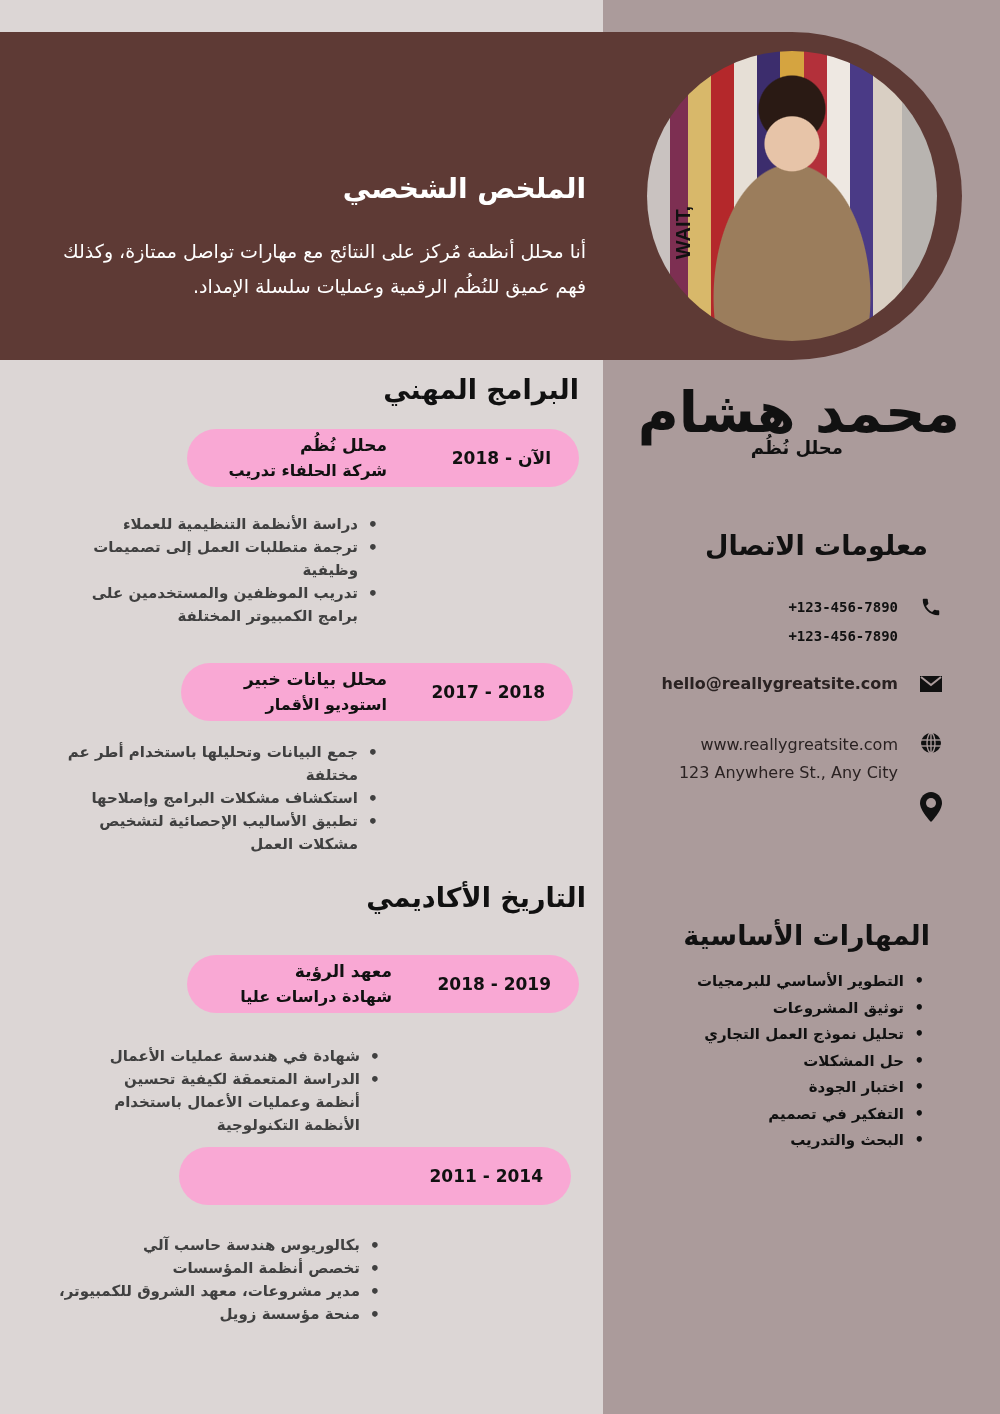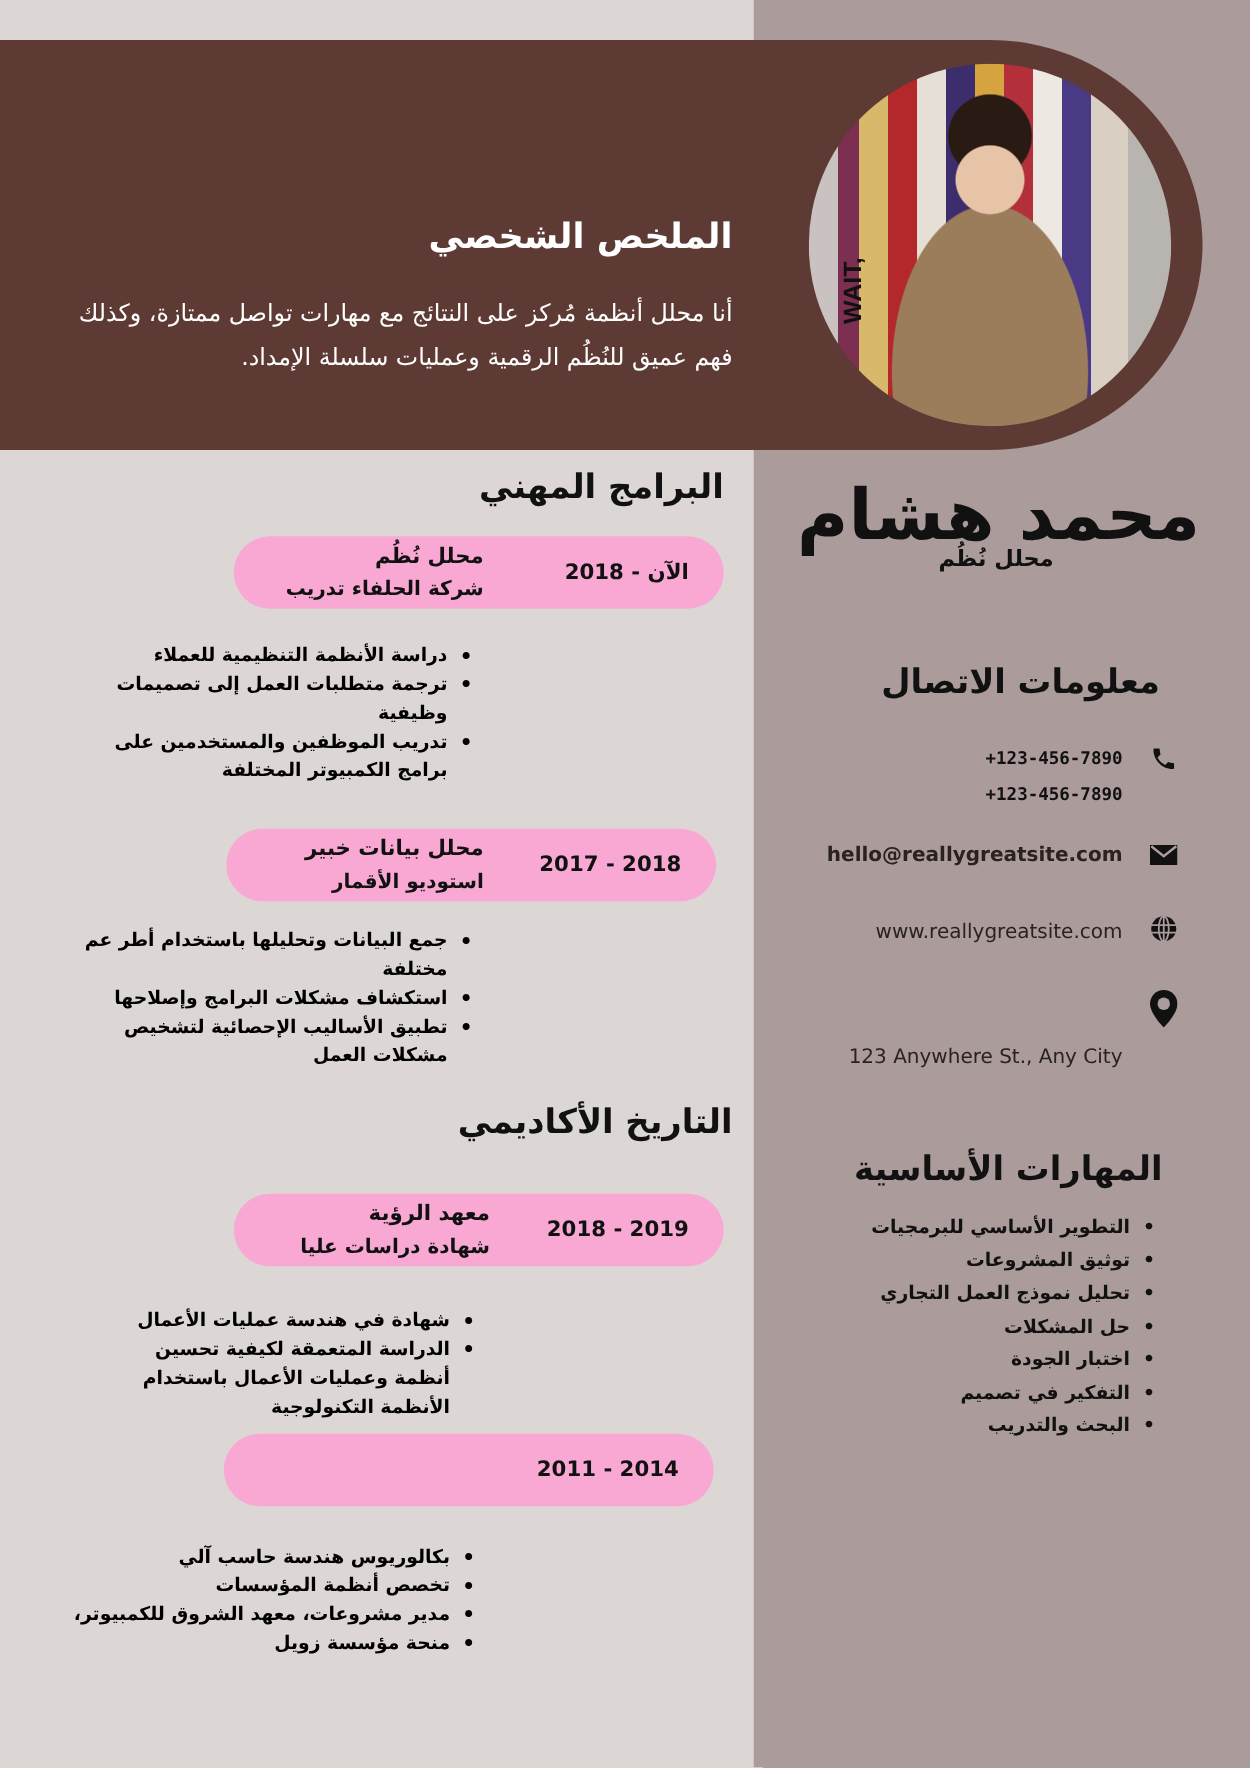--- a/index.html
+++ b/index.html
@@ -63,21 +63,21 @@
   }
   .pill .info .l1 { font: bold 17px/26px "DejaVu Sans", sans-serif; color: #111; }
   .pill .info .l2 { font: bold 16px/26px "DejaVu Sans", sans-serif; color: #111; }
 
   .bullets {
     position: absolute; direction: rtl; text-align: right;
     list-style: none;
   }
   .bullets li {
     position: relative; padding-right: 20px;
-    font: bold 15px/23px "DejaVu Sans", sans-serif; color: #000000;
+    font: bold 15px/23px "DejaVu Sans", sans-serif; color: #404040;
   }
   .bullets li::before {
     content: "•"; position: absolute; right: 0; top: 0; font-size: 16px;
   }
 
   .name {
     position: absolute; right: 40px; top: 380px;
     font: bold 56px "DejaVu Sans", sans-serif; color: #111; direction: rtl;
     white-space: nowrap;
   }
@@ -197,21 +197,21 @@
       <circle cx="11" cy="11" r="10" fill="#111"></circle>
       <g stroke="#ab9b9b" stroke-width="1.4" fill="none">
         <ellipse cx="11" cy="11" rx="4" ry="10"></ellipse>
         <line x1="11" y1="1" x2="11" y2="21"></line>
         <line x1="1" y1="8" x2="21" y2="8"></line>
         <line x1="1" y1="14" x2="21" y2="14"></line>
       </g>
     </svg>
 </div>
 
-<div class="contact-row" style="top:835px;">123 Anywhere St., Any City</div>
+<div class="contact-row" style="top:763px;">123 Anywhere St., Any City</div>
 <div class="contact-icon" style="top:792px; height:30px;">
   <svg width="22" height="30" viewBox="0 0 22 30">
       <path d="M11 0C5 0 0 5 0 11c0 8 11 19 11 19s11-11 11-19C22 5 17 0 11 0z" fill="#111"></path>
       <circle cx="11" cy="11" r="5" fill="#ab9b9b"></circle>
     </svg>
 </div>
 
 <div class="section-title rtl" style="right:70px; top:920px;">المهارات الأساسية</div>
 <ul class="skills">
   <li>التطوير الأساسي للبرمجيات</li>

